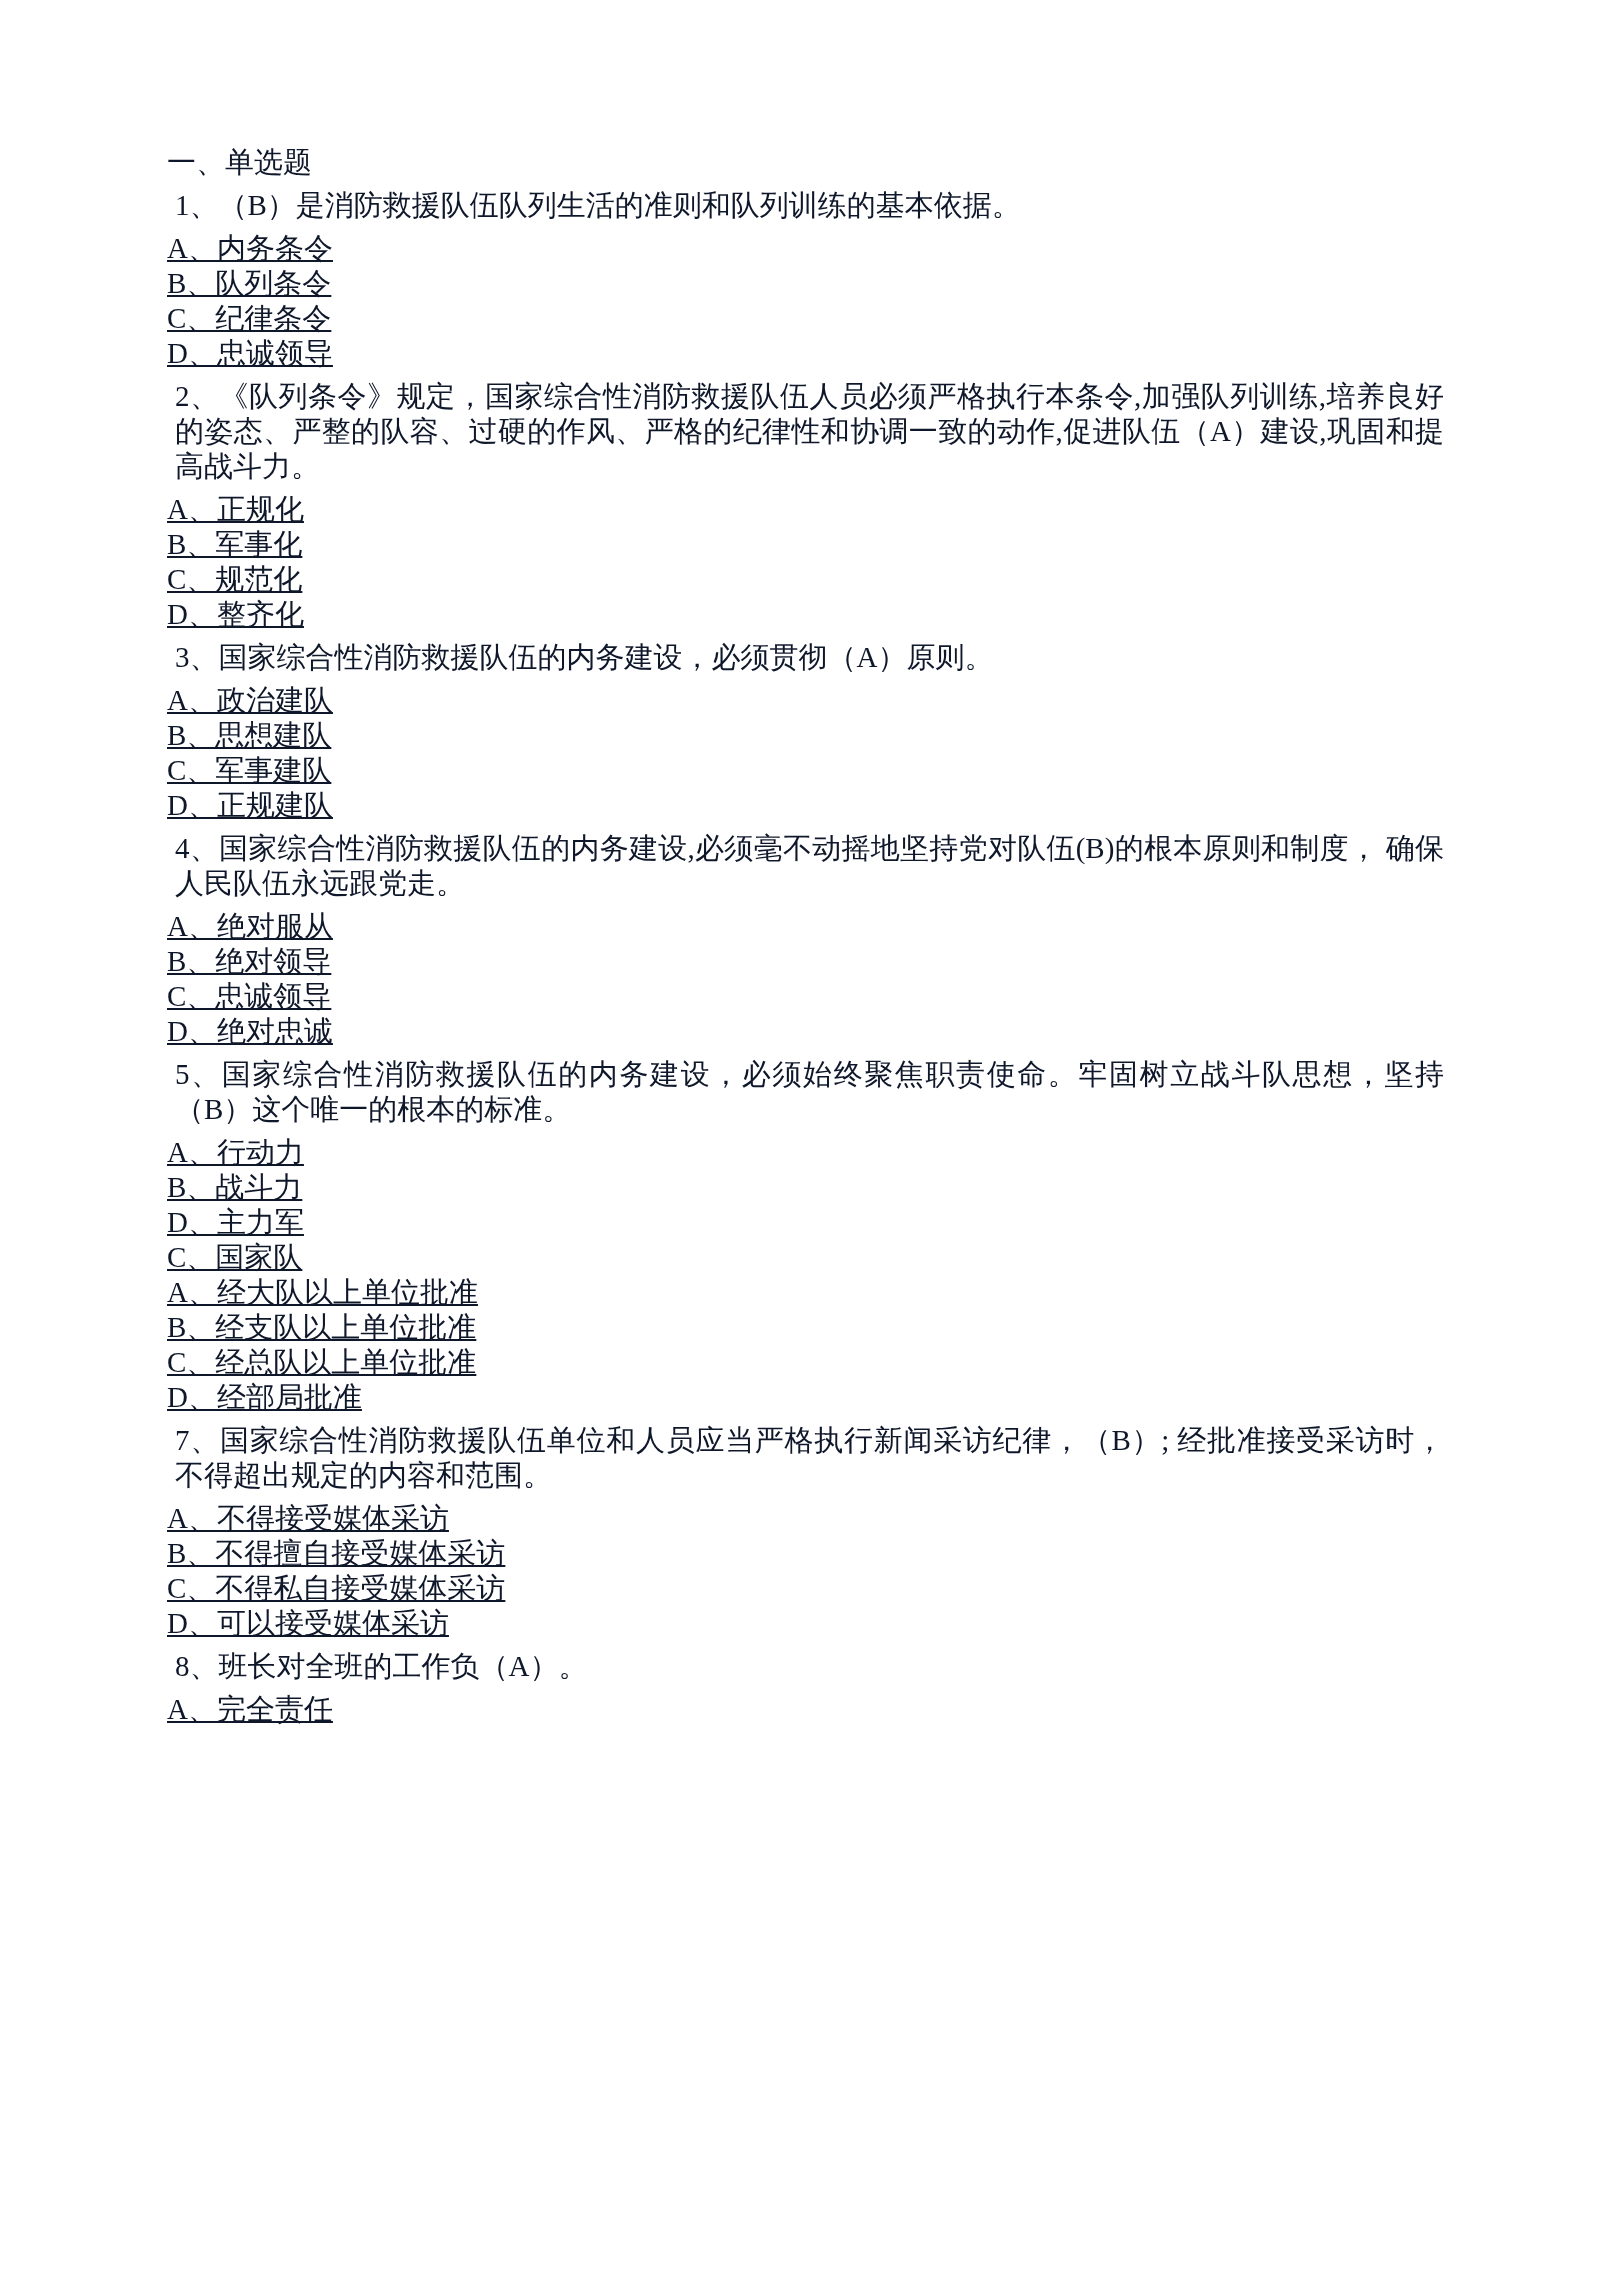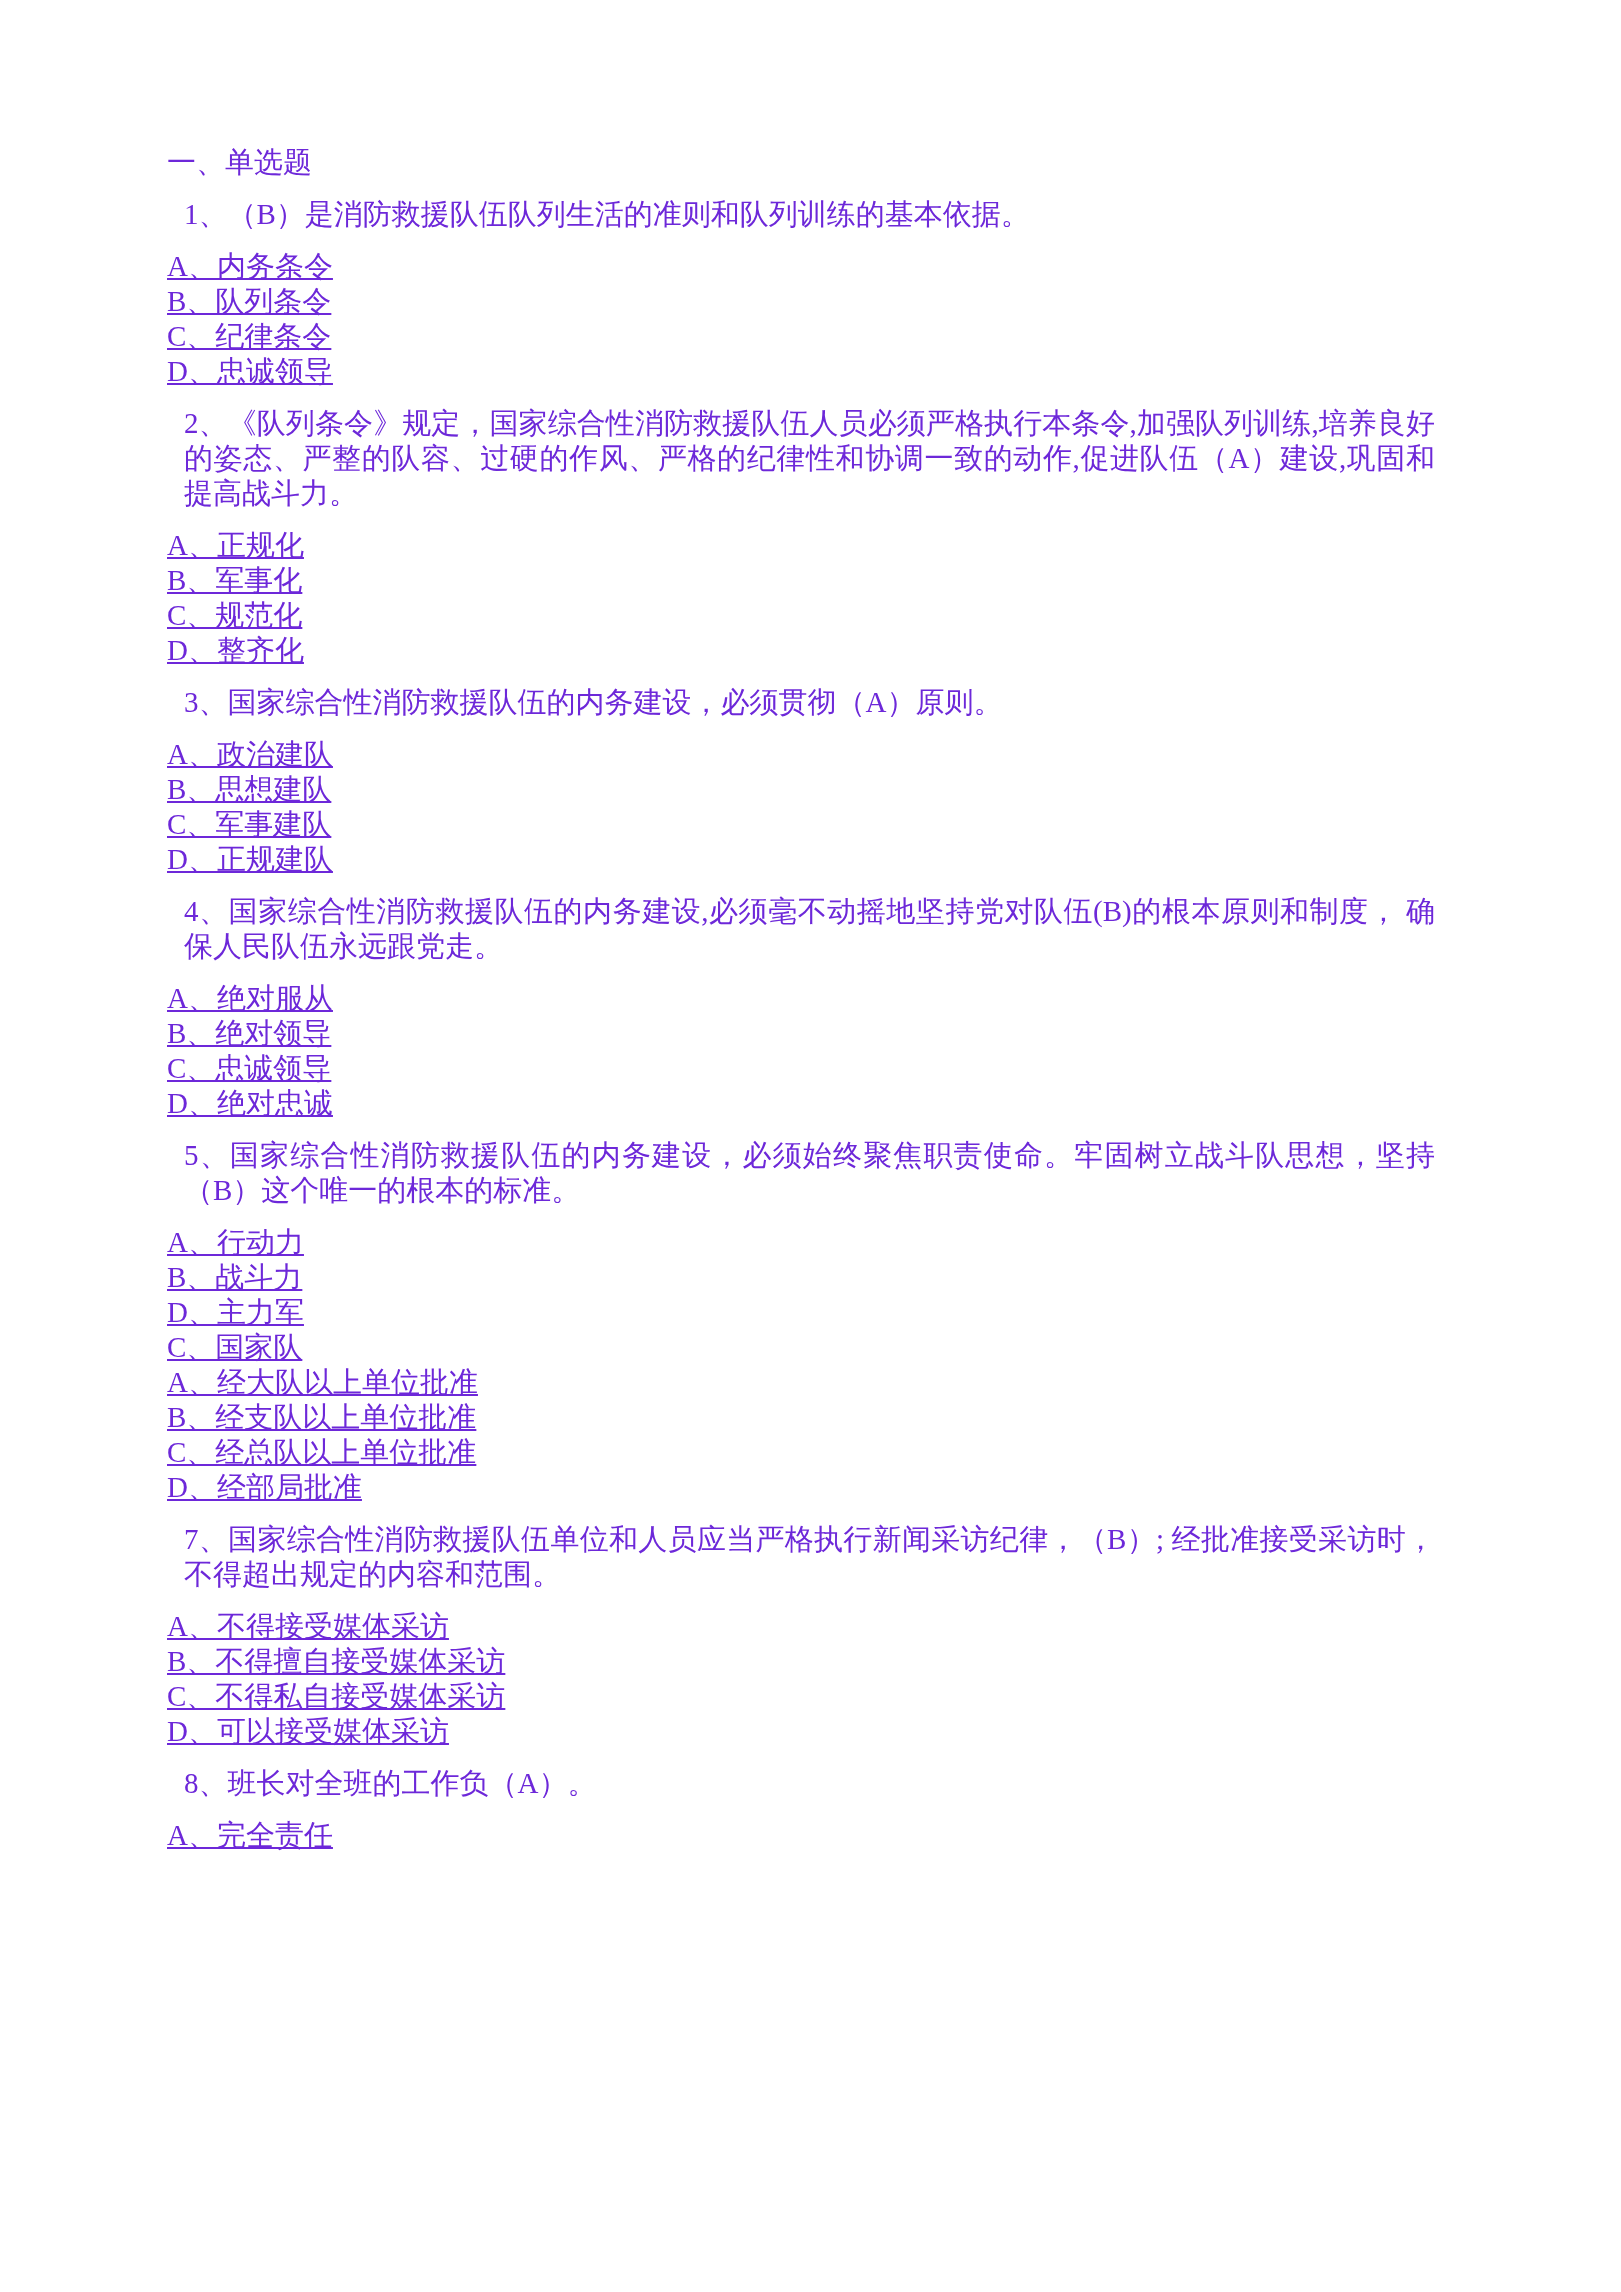--- a/index.html
+++ b/index.html
@@ -10,31 +10,31 @@
   .page {
     position: relative;
     width: 1621px;
     height: 2293px;
     box-sizing: border-box;
     background: #ffffff;
     padding: 145px 169px 0 167px;
     font-family: "Liberation Serif", "DejaVu Serif", serif;
     font-size: 29px;
     line-height: 35px;
-    color: #6d28d9;
+    color: #0f172a;
     overflow: hidden;
   }
   .section-title {
     margin: 0;
     font-weight: normal;
     font-size: 29px;
     line-height: 35px;
   }
   .question-stem {
-    margin: 17px;
+    margin: 8px;
     text-align: justify;
     text-justify: inter-ideograph;
   }
   .option-line {
     margin: 0;
     text-align: left;
     white-space: pre-wrap;
     text-decoration: underline;
   }
 </style>

